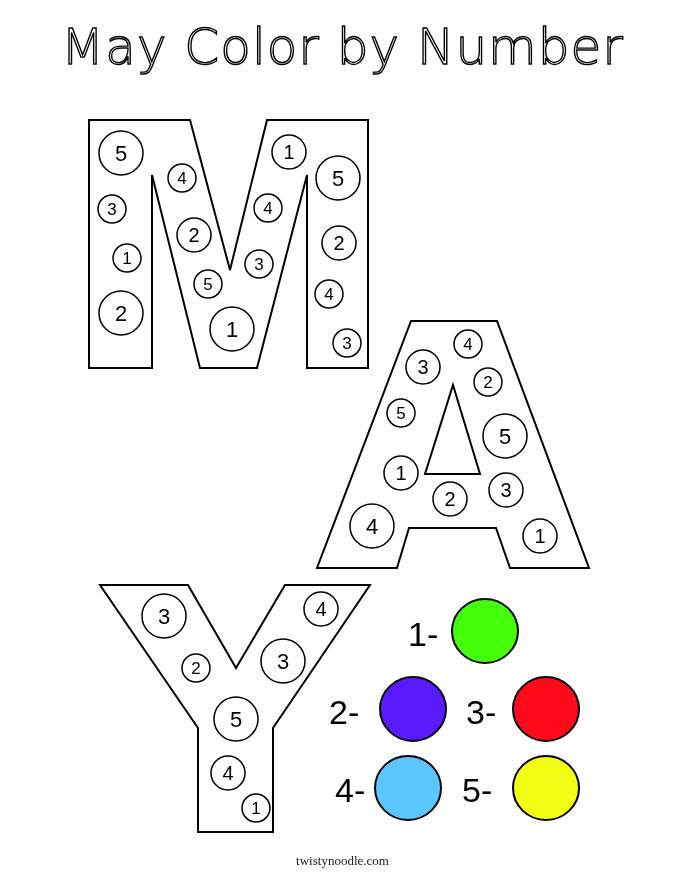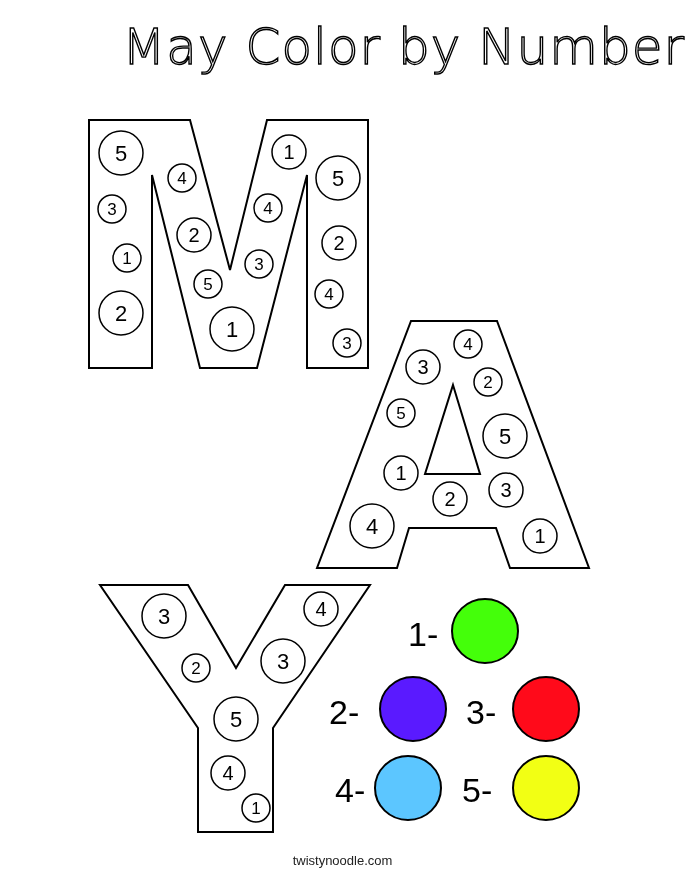--- a/index.html
+++ b/index.html
@@ -1,25 +1,25 @@
 <!DOCTYPE html>
 <html><head>
 <meta charset="utf-8">
 <style>
   html, body { margin: 0; padding: 0; background: #ffffff; }
   body { width: 685px; height: 886px; position: relative; overflow: hidden; font-family: "Liberation Sans", sans-serif; }
   .title {
-    position: absolute; left: 0; top: 18px; width: 685px; text-align: right;
+    position: absolute; left: 0; top: 18px; width: 685px; text-align: center;
     font-family: "DejaVu Sans", sans-serif; font-size: 50px; font-weight: 200;
     color: #ffffff; -webkit-text-stroke: 1.4px #000; letter-spacing: 1px;
   }
   .art { position: absolute; left: 0; top: 0; }
   .footer {
     position: absolute; left: 0; top: 853px; width: 685px; text-align: center;
-    font-family: Liberation Sans, sans-serif; font-size: 13px; color: #222;
+    font-family: Liberation Serif, serif; font-size: 13px; color: #222;
   }
   svg text { font-family: "Liberation Sans", sans-serif; }
 </style>
 </head>
 <body>
 
 <div class="title">May Color by Number</div>
 
 <svg class="art" width="685" height="886" viewBox="0 0 685 886">
   <g fill="#ffffff" stroke="#000" stroke-width="2">

